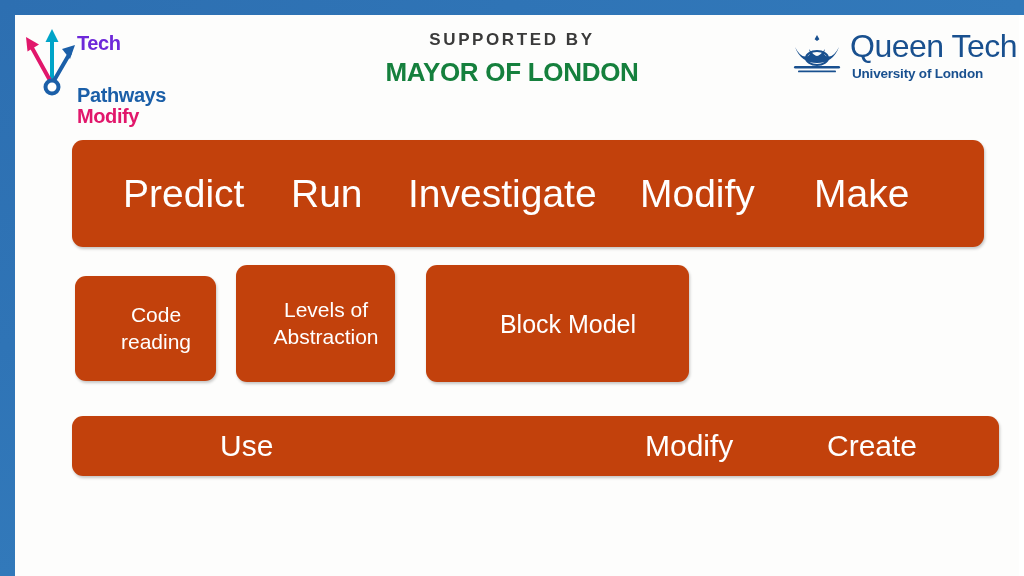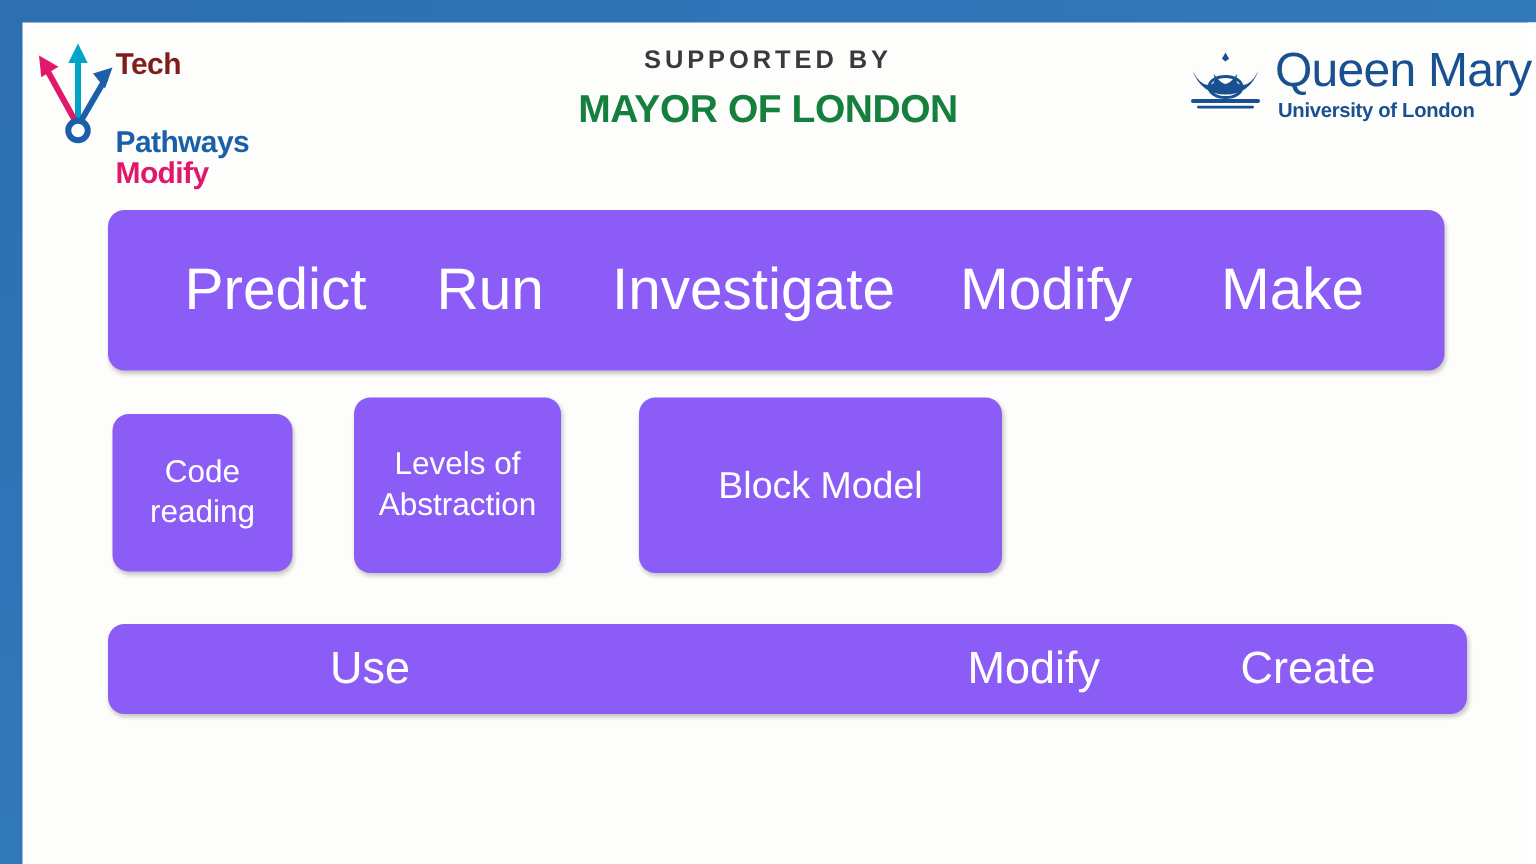--- a/index.html
+++ b/index.html
@@ -49,21 +49,21 @@
   }
   .logo-tpl .marks { position: absolute; left: 0; top: 0; }
   .logo-tpl .wordmark {
     position: absolute;
     left: 55px; top: 7px;
     line-height: 1.02;
     font-weight: bold;
     font-size: 20px;
     letter-spacing: -0.4px;
   }
-  .tpl-l1 { color: #7f1d1d; }
+  .tpl-l1 { color: #6d28d9; }
   .tpl-l2 { color: #1b5fa8; margin-top: 32px; }
   .tpl-l3 { color: #e1176b; }
 
   .logo-mayor {
     position: absolute;
     left: 0; right: 0; top: 30px;
     text-align: center;
   }
   .mayor-sup {
     font-size: 17px;
@@ -99,24 +99,25 @@
     font-size: 13.5px;
     font-weight: bold;
     color: #19508f;
     letter-spacing: -0.2px;
     white-space: nowrap;
   }
 
   
   .blk {
     position: absolute;
-    background: #8b5cf6;
+    background: #c2410c;
     border-radius: 11px;
     color: #ffffff;
     box-shadow: 1px 2px 3px rgba(0,0,0,0.22);
+    padding-left: 21px;
   }
   .bar-top {
     left: 72px; top: 140px;
     width: 891px; height: 107px;
   }
   .bar-top .row {
     position: absolute;
     left: 0; right: 0; top: 0; bottom: 0;
     display: flex;
     align-items: center;
@@ -201,21 +202,21 @@
   <div class="logo-qm">
     <svg class="crown" width="58" height="46" viewBox="0 0 58 46">
       <g fill="#19508f">
         <path d="M29 4 l2.4 4.2 -2.4 1.8 -2.4 -1.8 z"></path>
         <path d="M7 16 q6 16 22 16 q16 0 22 -16 q-6 12 -13 9 q-3 -1.5 -1 -7 q-5 7 -8 7 q-3 0 -8 -7 q2 5.5 -1 7 q-7 3 -13 -9 z"></path>
         <ellipse cx="29" cy="27" rx="11" ry="7" fill="none" stroke="#19508f" stroke-width="2"></ellipse>
         <rect x="6" y="35" width="46" height="2.6" rx="1.3"></rect>
         <rect x="10" y="39.5" width="38" height="1.8" rx="0.9"></rect>
       </g>
     </svg>
-    <div class="qm-name">Queen Mary</div>
+    <div class="qm-name">Queen Tech</div>
     <div class="qm-sub">University of London</div>
   </div>
 
   <div class="blk bar-top">
     <div class="row">
       <span class="word w-predict">Predict</span>
       <span class="word w-run">Run</span>
       <span class="word w-invest">Investigate</span>
       <span class="word w-modify">Modify</span>
       <span class="word w-make">Make</span>

